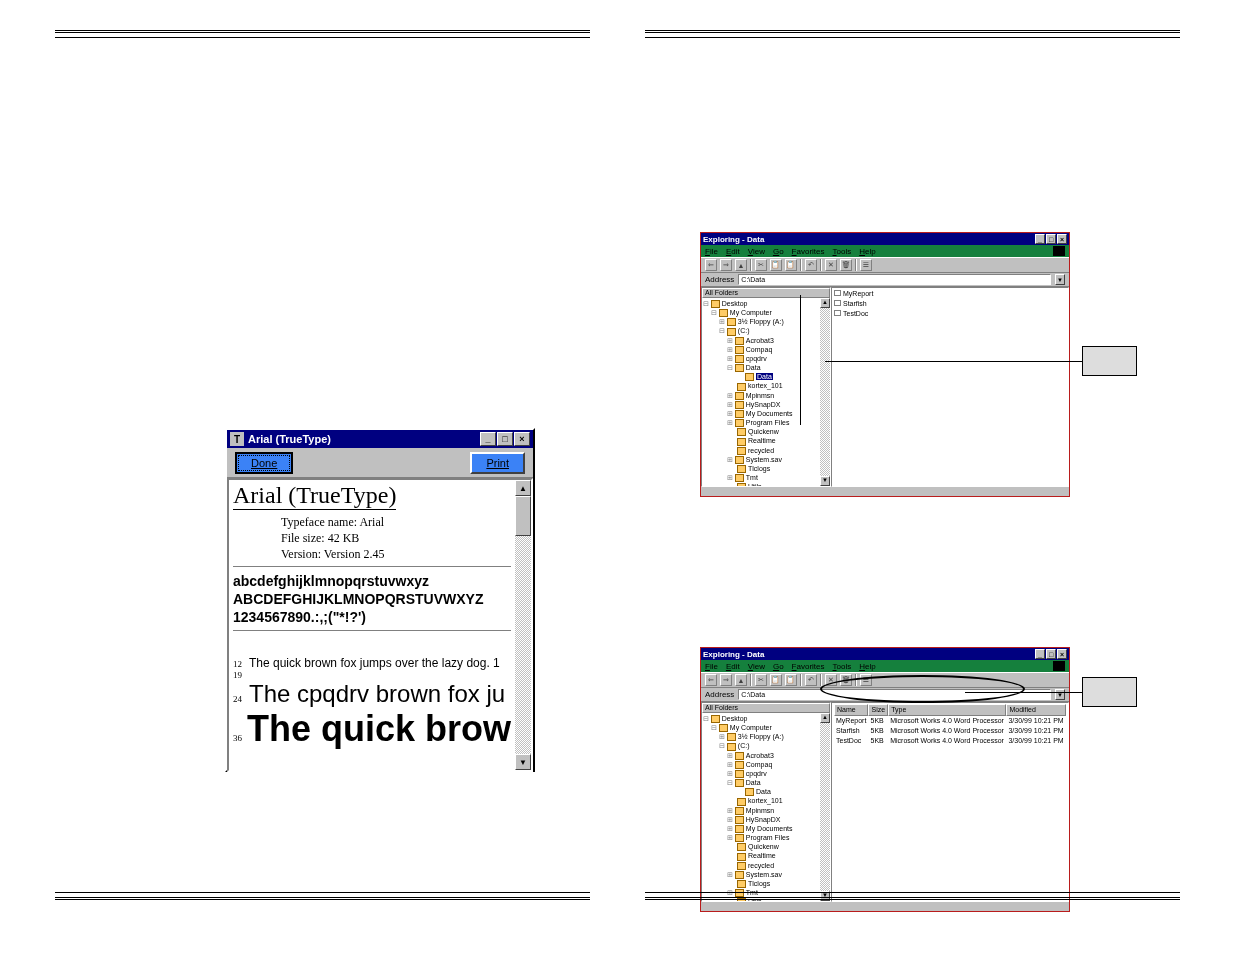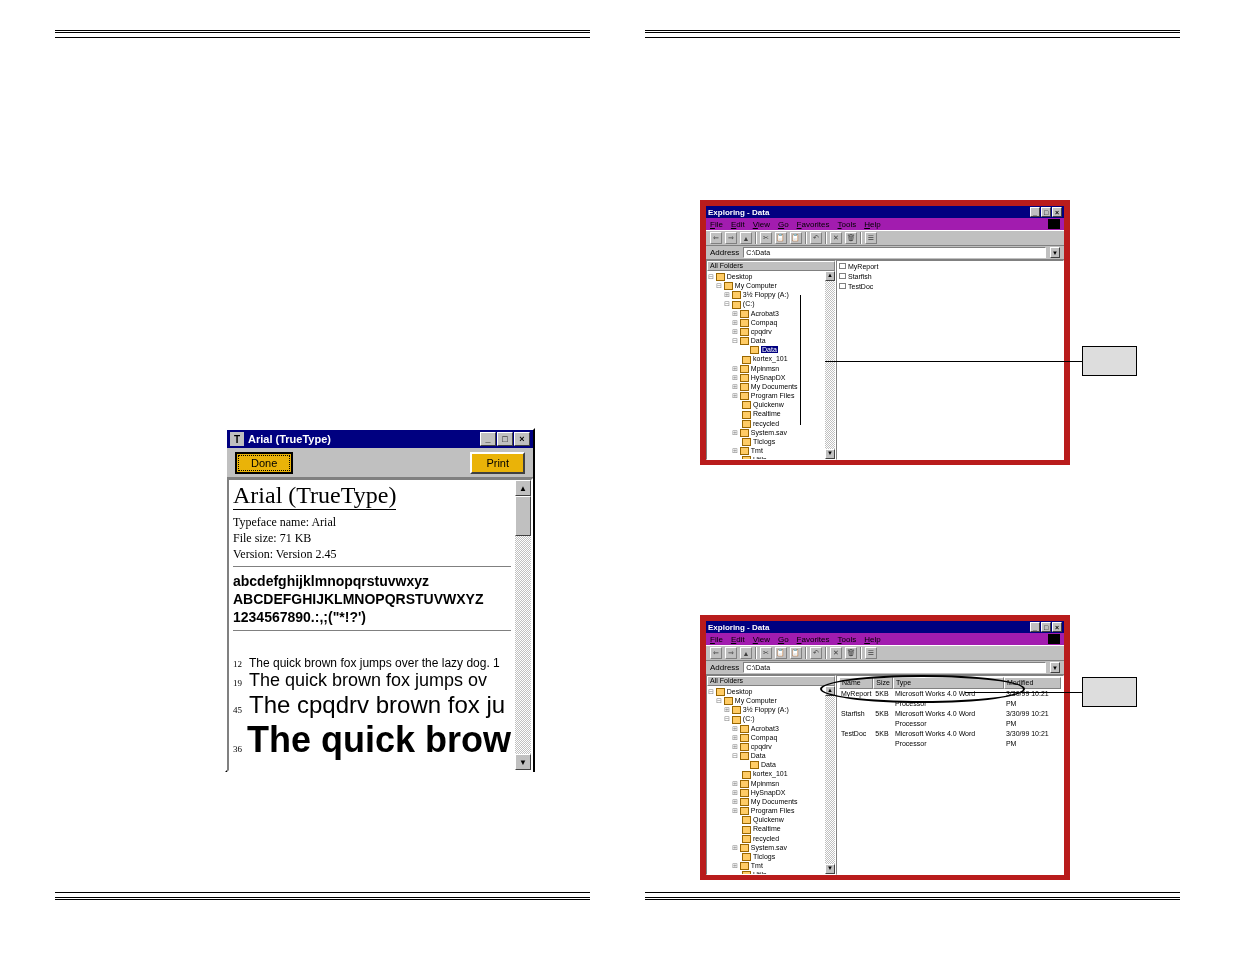--- a/index.html
+++ b/index.html
@@ -11,44 +11,44 @@
   hr.thin { border: 0; border-top: 1px solid #000; margin-top: 4px; }
   .rule-group-top { margin-bottom: 20px; }
   .rule-group-bottom { position: absolute; bottom: 0; width: 100%; }
   .rule-group-bottom hr.thin { margin-top: 0; margin-bottom: 4px; }
   .fontwin { position: absolute; top: 398px; left: 170px; width: 310px; height: 344px; background: #c0c0c0; border: 2px solid; border-color: #fff #000 #000 #fff; font-family: Tahoma, Arial, sans-serif; }
   .titlebar { background: #000080; color: #fff; height: 18px; display: flex; align-items: center; padding: 0 3px; font-size: 11px; font-weight: bold; }
   .titlebar .ticon { width: 14px; height: 14px; background: #c0c0c0; margin-right: 4px; display:flex; align-items:center; justify-content:center; font-size:10px; color:#000;}
   .titlebar .spacer { flex: 1; }
   .sysbtn { width: 16px; height: 14px; background: #c0c0c0; border: 1px solid; border-color: #fff #404040 #404040 #fff; margin-left: 1px; font-size:9px; display:flex; align-items:center; justify-content:center; color:#000;}
   .toolbar { height: 30px; display: flex; align-items: center; padding: 4px 8px; border-bottom: 1px solid #808080; }
-  .winbtn { height: 22px; padding: 0 14px; background: #eab308; border: 2px solid; border-color: #fff #404040 #404040 #fff; font-size: 11px; font-family: "MS Sans Serif", Arial, sans-serif; }
+  .winbtn { height: 22px; padding: 0 14px; background: #3b82f6; border: 2px solid; border-color: #fff #404040 #404040 #fff; font-size: 11px; font-family: "MS Sans Serif", Arial, sans-serif; text-decoration: underline; }
   .winbtn.focus { outline: 1px dotted #000; outline-offset: -4px; border: 2px solid #000; }
   .toolbar .spacer { flex: 1; }
   .content { background: #fff; height: 294px; overflow: hidden; border: 2px solid; border-color: #808080 #fff #fff #808080; margin: 0; position: relative; }
   .content .inner { padding: 2px 4px; width: calc(100% - 16px); }
   .fontname { font-family: "Times New Roman", serif; font-size: 24px; border-bottom: 1px solid #000; display:inline-block; margin-bottom:4px;}
-  .meta { font-family: "Times New Roman", serif; font-size: 12px; line-height: 16px; }
+  .meta { font-family: "Times New Roman", serif; font-size: 12px; line-height: 16px; margin-left: 48px; }
   .divline { border-top: 1px solid #808080; border-bottom:1px solid #fff; margin: 4px 0; }
   .sample { font-family: Arial, sans-serif; font-weight: bold; font-size: 14px; line-height: 18px; }
   .sizes { font-family: Arial, sans-serif; margin-top: 24px; white-space: nowrap; }
   .sizes .row { display:flex; align-items:baseline; }
   .sizes .sz { font-family:"Times New Roman",serif; font-size:9px; width:16px; }
   .scroll { position:absolute; right:0; top:0; width:16px; height:100%; background:#c0c0c0; display:flex; flex-direction:column;}
   .scroll .arr { height:16px; border:1px solid; border-color:#fff #404040 #404040 #fff; background:#c0c0c0; display:flex;align-items:center;justify-content:center;font-size:8px;}
   .scroll .track { flex:1; background: repeating-conic-gradient(#c0c0c0 0% 25%, #fff 0% 50%) 50% / 2px 2px; }
   .thumb { height:40px; background:#c0c0c0; border:1px solid; border-color:#fff #404040 #404040 #fff;}
 
-  .explorer { position:absolute; width:370px; height:265px; background:#c0c0c0; border:6px solid #b91c1c; font-family: Tahoma, "MS Sans Serif", sans-serif; font-size:8px;}
+  .explorer { position:absolute; width:370px; height:265px; background:#c0c0c0; border:1px solid #b91c1c; font-family: Tahoma, "MS Sans Serif", sans-serif; font-size:8px;margin-top:32px;}
   .explorer.top { top:170px; left:55px; }
   .explorer.bot { top:585px; left:55px; }
   .ex-title { background:#000080; color:#fff; height:12px; display:flex; align-items:center; padding:0 2px; font-size:8px; font-weight:bold;}
   .ex-title .spacer{flex:1;}
   .ex-title .xbtn{width:10px;height:10px;background:#c0c0c0;border:1px solid;border-color:#fff #404040 #404040 #fff;margin-left:1px;color:#000;display:flex;align-items:center;justify-content:center;font-size:7px;}
-  .ex-menu { height:12px; display:flex; gap:8px; padding:0 4px; align-items:center; font-size:8px; background:#a21caf;}
+  .ex-menu { height:12px; display:flex; gap:8px; padding:0 4px; align-items:center; font-size:8px; background:#15803d;}
   .ex-menu span { text-decoration: none; }
   .ex-menu span::first-letter { text-decoration: underline; }
   .ex-menu .logo{margin-left:auto; width:12px;height:10px;background:#000;}
   .ex-tb { height:16px; border-top:1px solid #fff; border-bottom:1px solid #808080; display:flex; align-items:center; gap:3px; padding:0 4px;}
   .ex-tb .tbi{width:12px;height:12px;border:1px solid;border-color:#fff #808080 #808080 #fff;background:#c0c0c0;font-size:7px;display:flex;align-items:center;justify-content:center;color:#404040;}
   .ex-tb .sep{width:1px;height:12px;border-left:1px solid #808080;border-right:1px solid #fff;}
   .ex-addr{height:14px;display:flex;align-items:center;padding:0 4px;gap:4px;border-bottom:1px solid #808080;}
   .ex-addr .field{flex:1;height:11px;background:#fff;border:1px solid;border-color:#808080 #fff #fff #808080;font-size:7px;padding:0 2px;display:flex;align-items:center;}
   .ex-addr .drop{width:10px;height:11px;background:#c0c0c0;border:1px solid;border-color:#fff #404040 #404040 #fff;font-size:6px;display:flex;align-items:center;justify-content:center;}
   .ex-body{display:flex;height:200px;}
@@ -106,39 +106,38 @@
     <div class="toolbar">
       <button class="winbtn focus">Done</button>
       <div class="spacer"></div>
       <button class="winbtn">Print</button>
     </div>
     <div class="content">
       <div class="inner">
         <div class="fontname">Arial (TrueType)</div>
         <div class="meta">
           <div>Typeface name: Arial</div>
-          <div>File size: 71 KB</div>
+          <div>File size: 42 KB</div>
           <div>Version: Version 2.45</div>
         </div>
         <div class="divline"></div>
         <div class="sample">abcdefghijklmnopqrstuvwxyz</div>
         <div class="sample">ABCDEFGHIJKLMNOPQRSTUVWXYZ</div>
         <div class="sample">1234567890.:,;("*!?')</div>
         <div class="divline"></div>
         <div class="sizes">
           <div class="row">
               <span class="sz">12</span>
               <span style="font-size:12px">The quick brown fox jumps over the lazy dog. 1</span>
             </div>
           <div class="row">
               <span class="sz">19</span>
-              <span style="font-size:18px">The quick brown fox jumps ov</span>
             </div>
           <div class="row">
-              <span class="sz">45</span>
+              <span class="sz">24</span>
               <span style="font-size:24px">The cpqdrv brown fox ju</span>
             </div>
           <div class="row">
               <span class="sz">36</span>
               <span style="font-size:36px;font-weight:bold">The quick brow</span>
             </div>
         </div>
       </div>
       <div class="scroll">
         <div class="arr">▲</div>

